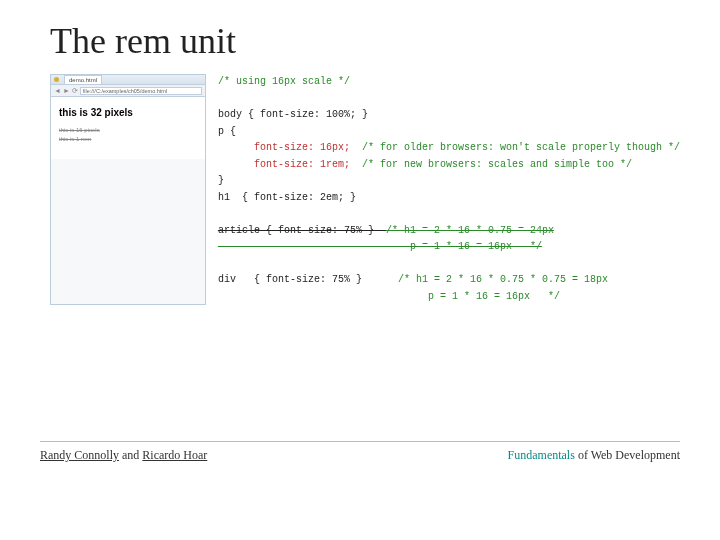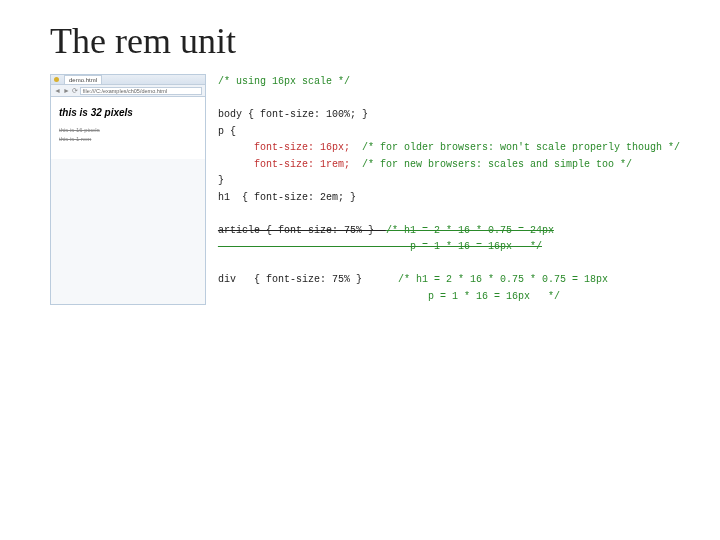--- a/index.html
+++ b/index.html
@@ -11,21 +11,21 @@
     width: 160px; border: 1px solid #bcd; background: #f6f8fa;
     font-family: Arial, sans-serif; font-size: 7px; color: #444;
   }
   .bw-titlebar { height: 10px; background: linear-gradient(#e8eef5,#d8e2ee); border-bottom:1px solid #c0cedd; display:flex; align-items:center; padding:0 3px; }
   .bw-dot { width:5px; height:5px; background:#d8b030; border-radius:50%; margin-right:3px; }
   .bw-tab { background:#fff; border:1px solid #c0cedd; border-bottom:none; padding:1px 4px; font-size:6px; display:inline-block; margin-left:2px; }
   .bw-addr { height:12px; background:#eef2f7; border-bottom:1px solid #c0cedd; display:flex; align-items:center; padding:0 3px; gap:2px; }
   .bw-nav { font-size:7px; color:#888; }
   .bw-url { flex:1; background:#fff; border:1px solid #c0cedd; height:8px; font-size:5.5px; padding:0 2px; overflow:hidden; white-space:nowrap; color:#666; }
   .bw-body { background:#fff; padding:6px 8px 14px; }
-  .bw-h { font-size:10px; font-weight:bold; color:#000; margin:4px 0 9px;font-style:italic; }
+  .bw-h { font-size:10px; font-weight:bold; color:#000; margin:4px 0 9px; }
   .bw-p { font-size:6px; color:#888; margin:3px 0; text-decoration: line-through; }
 
   .code {
     font-family: "Courier New", monospace;
     font-size: 10px; line-height: 1.65; color: #222;
     white-space: pre;
   }
   .c-cm  { color: #2a8a2a; }  
   .c-red { color: #c03030; }  
   .c-st  { text-decoration: line-through; }
@@ -76,14 +76,22 @@
 <span>h1  { font-size: 2em; }</span>
 
 <span class="c-st">article { font-size: 75% }  </span><span class="c-cm c-st">/* h1 = 2 * 16 * 0.75 = 24px</span>
 <span class="c-cm c-st">                                p = 1 * 16 = 16px   */</span>
 
 <span>div   { font-size: 75% }</span><span class="c-cm">      /* h1 = 2 * 16 * 0.75 * 0.75 = 18px</span>
 <span class="c-cm">                                   p = 1 * 16 = 16px   */</span></div>
 
   </div>
 
+  <div class="footer">
+    <div>
+      <span class="ul">Randy Connolly</span><span> and </span><span class="ul">Ricardo Hoar</span>
+    </div>
+    <div>
+      <span class="teal">Fundamentals</span><span> of Web Development</span>
+    </div>
+  </div>
 
 </div>
 
 </body></html>

